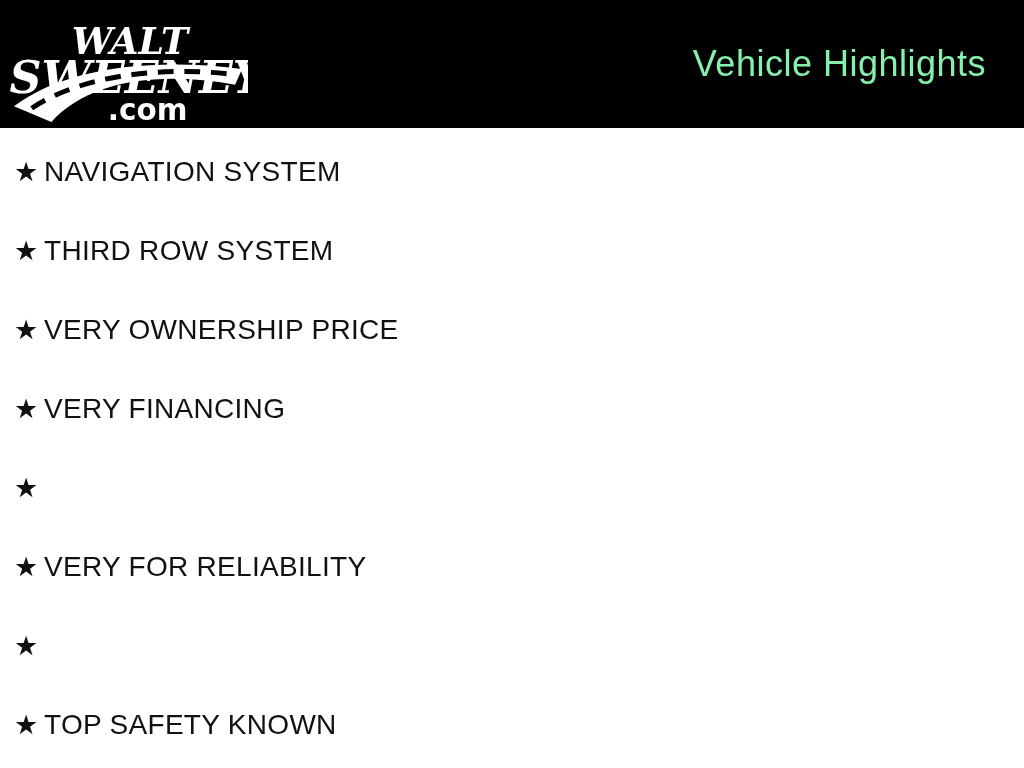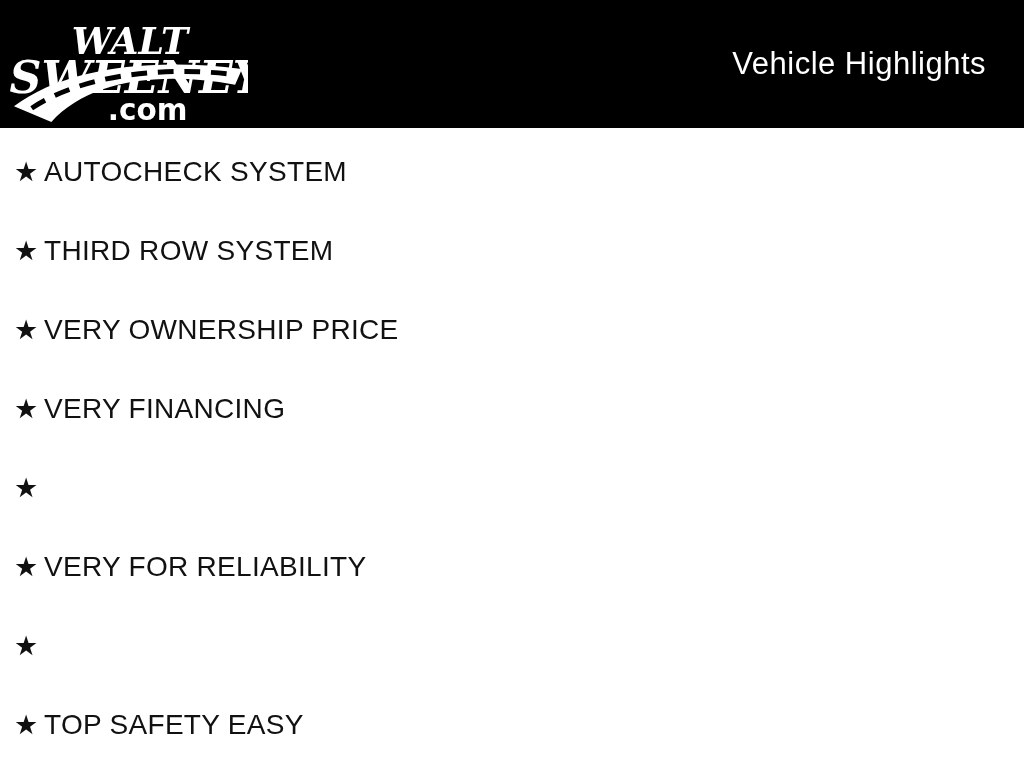--- a/index.html
+++ b/index.html
@@ -32,22 +32,22 @@
     width: 240px;
     height: 114px;
   }
   .header-title {
     position: absolute;
     right: 38px;
     top: 0;
     height: 128px;
     display: flex;
     align-items: center;
-    color: #ffffff;
-    font-size: 31px;
+    color: #86efac;
+    font-size: 36px;
     font-weight: 400;
     letter-spacing: 0.5px;
   }
   .highlight-list {
     list-style: none;
     margin: 0;
     padding: 4px 0 0 14px;
   }
   .highlight-item {
     height: 79px;
@@ -105,21 +105,21 @@
       </g>
       <text x="140" y="114" text-anchor="middle" class="logo-com">.com</text>
     </svg>
 
     <div class="header-title">Vehicle Highlights</div>
   </div>
 
   <ul class="highlight-list">
     <li class="highlight-item">
       <span class="star">★</span>
-      <span class="label">AUTOCHECK SYSTEM</span>
+      <span class="label">NAVIGATION SYSTEM</span>
     </li>
     <li class="highlight-item">
       <span class="star">★</span>
       <span class="label">THIRD ROW SYSTEM</span>
     </li>
     <li class="highlight-item">
       <span class="star">★</span>
       <span class="label">VERY OWNERSHIP PRICE</span>
     </li>
     <li class="highlight-item">
@@ -131,17 +131,17 @@
     </li>
     <li class="highlight-item">
       <span class="star">★</span>
       <span class="label">VERY FOR RELIABILITY</span>
     </li>
     <li class="highlight-item">
       <span class="star">★</span>
     </li>
     <li class="highlight-item">
       <span class="star">★</span>
-      <span class="label">TOP SAFETY EASY</span>
+      <span class="label">TOP SAFETY KNOWN</span>
     </li>
   </ul>
 
 </div>
 
 </body></html>

